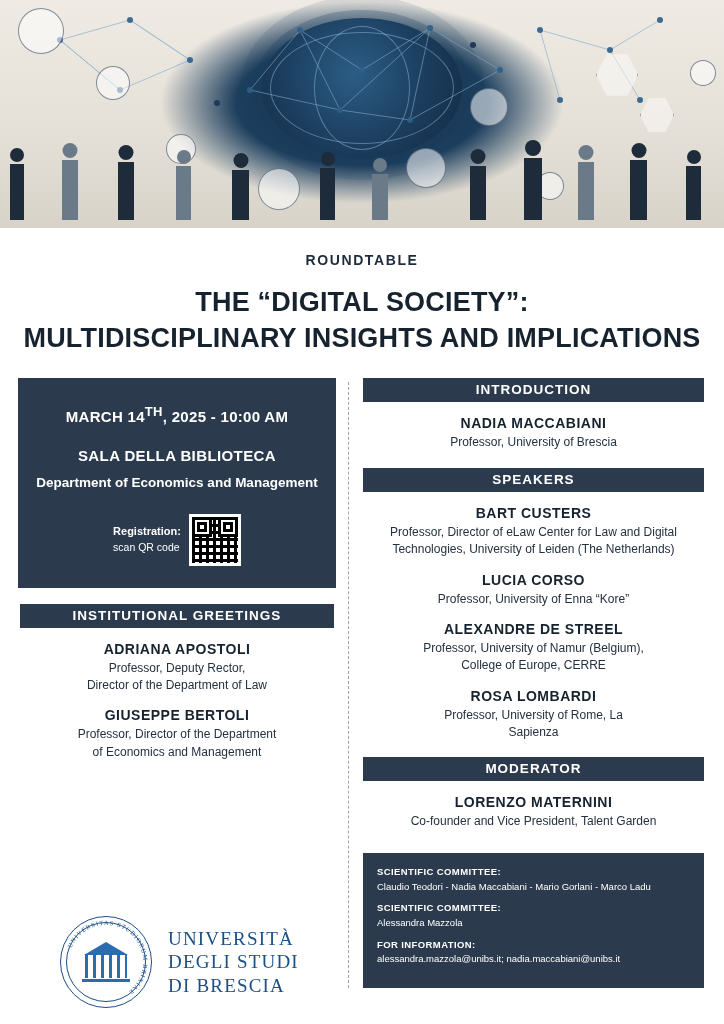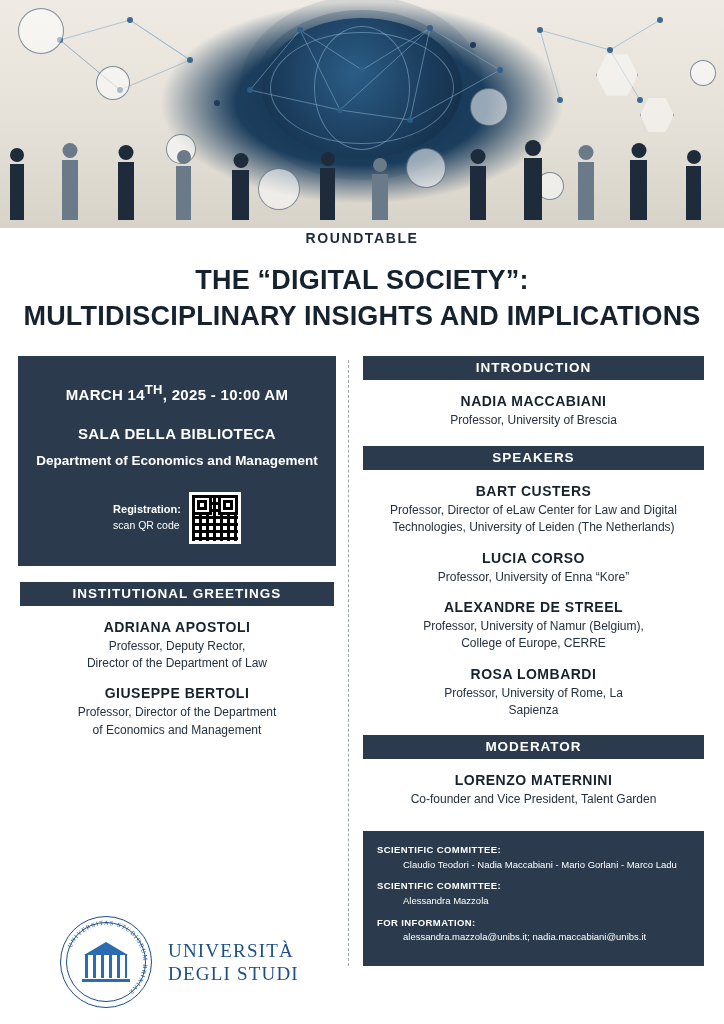--- a/index.html
+++ b/index.html
@@ -67,21 +67,21 @@
   }
   .dot { position: absolute; border-radius: 50%; background: #1e3a58; }
   .hex {
     position: absolute;
     border: 1.4px solid rgba(30,55,80,.5);
     background: rgba(255,255,255,.45);
     clip-path: polygon(25% 5%, 75% 5%, 100% 50%, 75% 95%, 25% 95%, 0% 50%);
   }
 
   
-  .titleblock { text-align: center; padding-top: 2px; }
+  .titleblock { text-align: center; padding-top: 24px; }
   .roundtable {
     font-size: 14px;
     font-weight: 700;
     letter-spacing: 1.6px;
     color: #1d2b3a;
   }
   .main-title {
     margin-top: 16px;
     font-size: 27px;
     font-weight: 700;
@@ -197,21 +197,21 @@
   
   .committee {
     margin: 22px 2px 0 2px;
     background: #2b3b4d;
     color: #ffffff;
     padding: 12px 14px 14px;
     font-size: 9.5px;
     line-height: 1.55;
   }
   .committee .ch { font-weight: 700; letter-spacing: .4px; font-size: 9.5px; }
-  .committee .cv { margin-bottom: 7px; margin-left: 26px; }
+  .committee .cv { margin-bottom: 7px; }
 
   
   .footer {
     position: absolute;
     left: 60px;
     bottom: 16px;
     display: flex;
     align-items: center;
     gap: 16px;
   }
@@ -471,14 +471,15 @@
           <path id="ringpath" d="M46,46 m-38,0 a38,38 0 1,1 76,0 a38,38 0 1,1 -76,0"></path>
         </defs>
       <text font-size="6.4" fill="#1b4f86" letter-spacing="1.1" font-family="Liberation Serif, serif">
         <textPath href="#ringpath" startOffset="6%">UNIVERSITAS STUDIORUM BRIXIAE</textPath>
       </text>
     </svg>
   </div>
   <div class="uni-name">
     <div>UNIVERSITÀ</div>
     <div>DEGLI STUDI</div>
+    <div>DI BRESCIA</div>
   </div>
 </div>
 
 </body></html>

